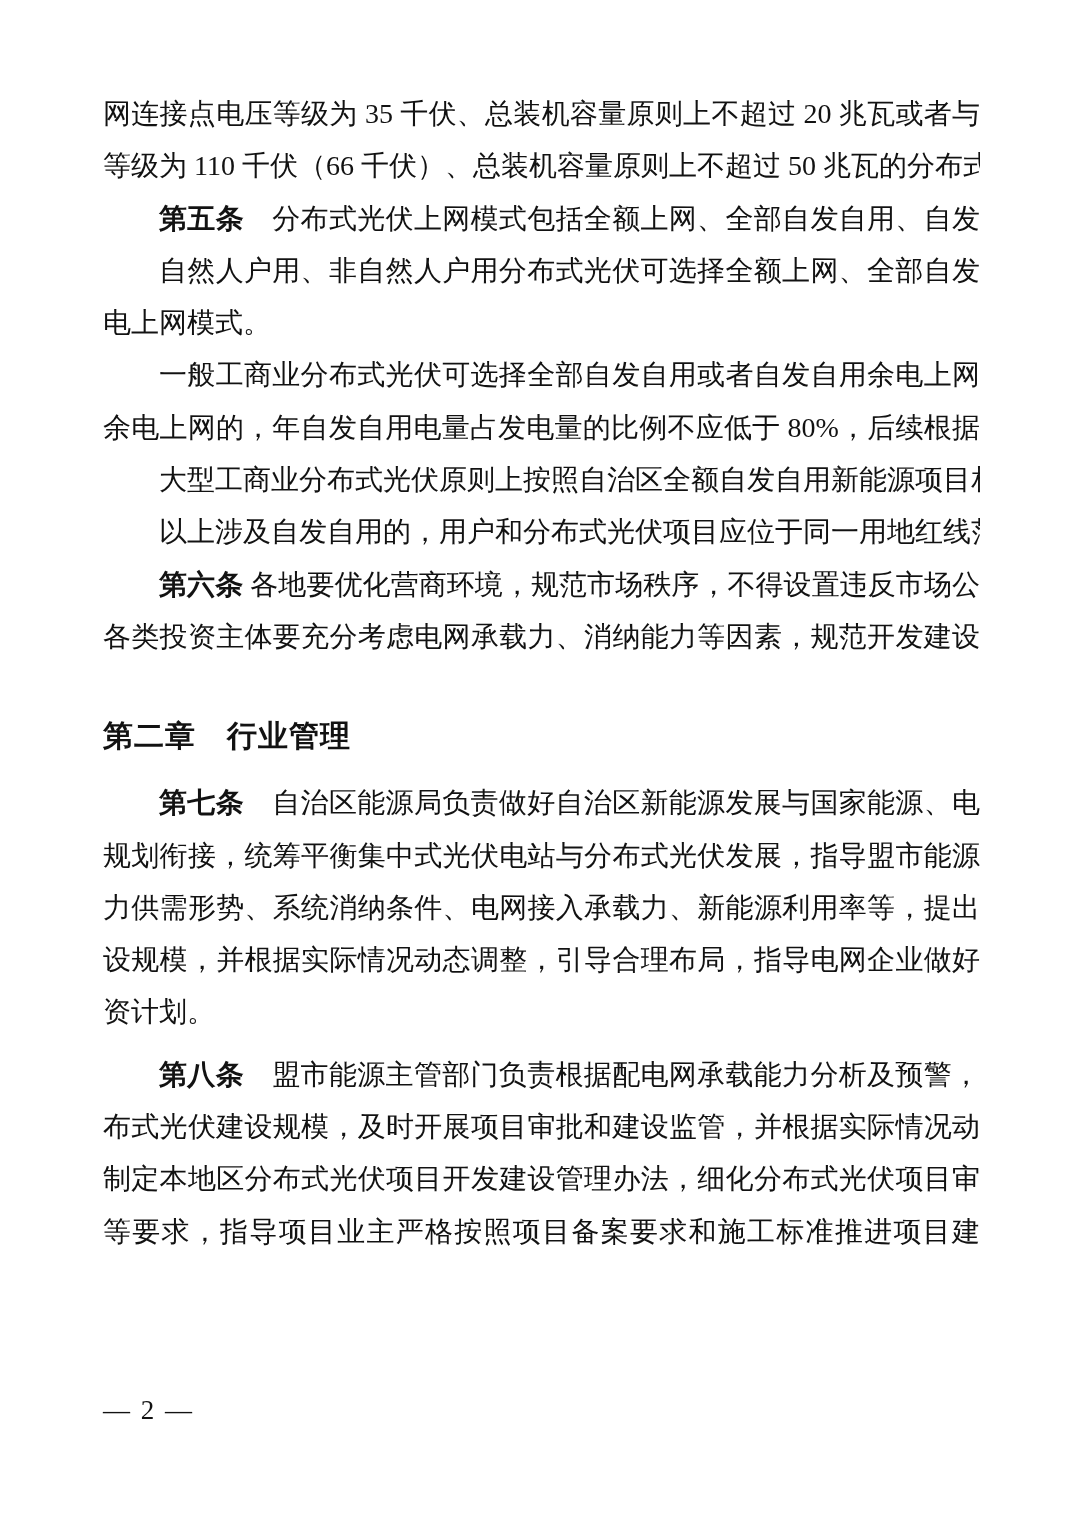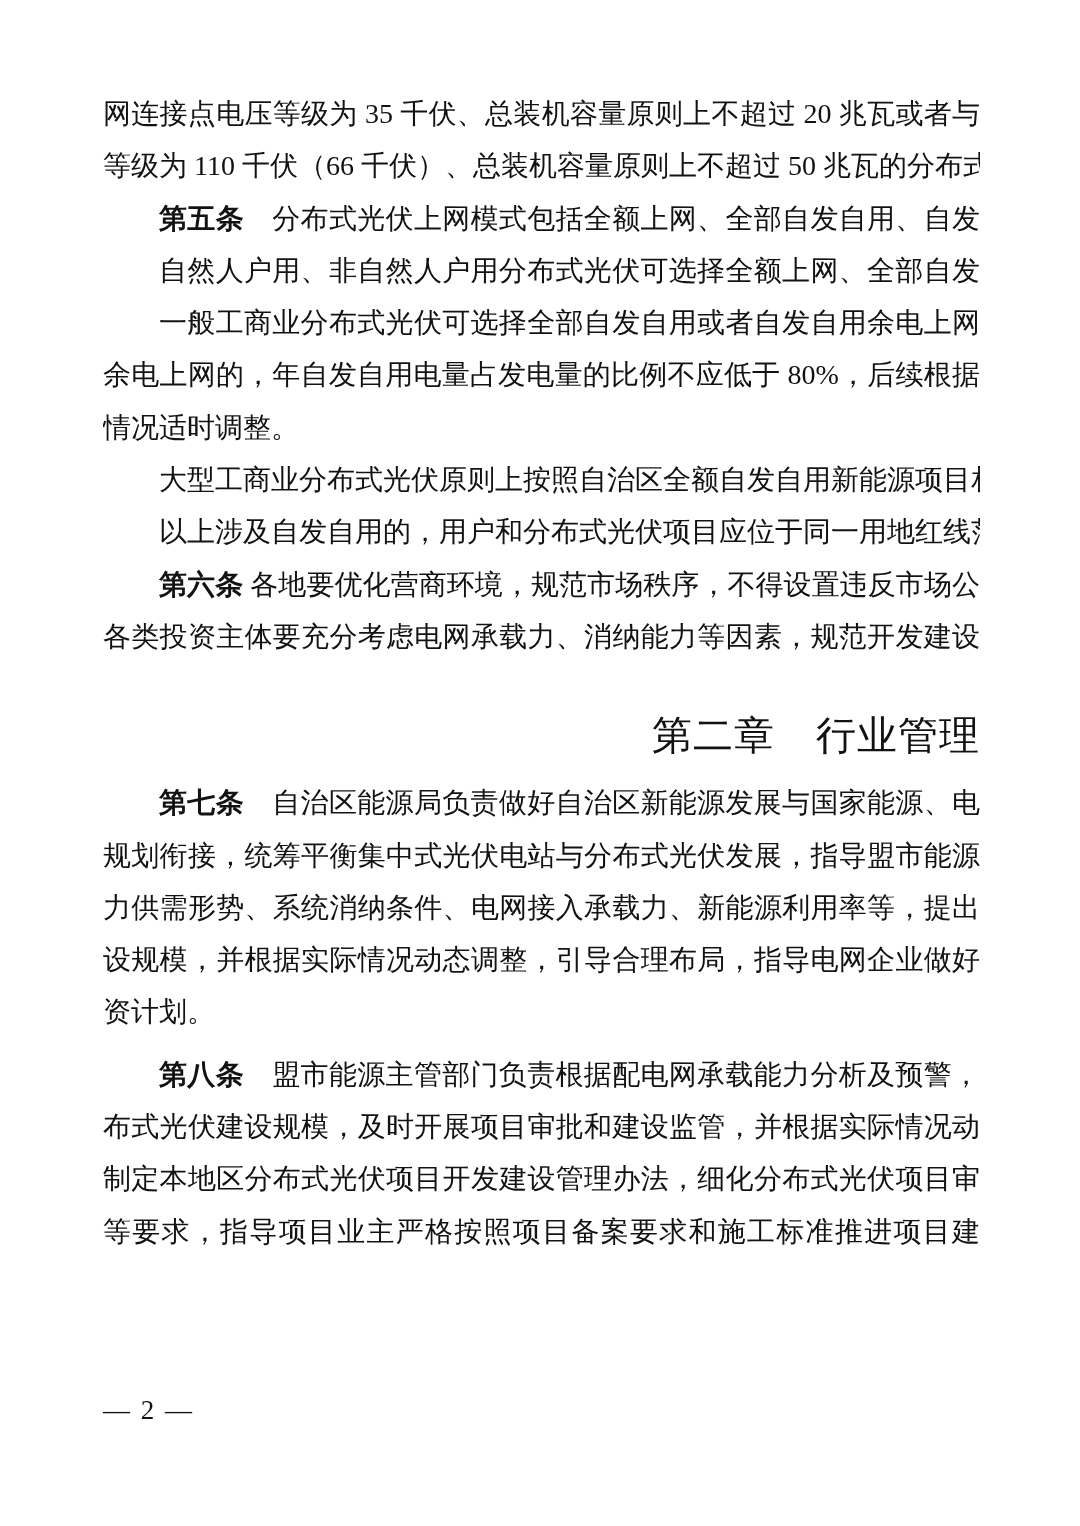--- a/index.html
+++ b/index.html
@@ -39,51 +39,51 @@
     text-indent: 56px;
   }
   .art {
     font-weight: 700;
     font-family: Liberation Serif, serif;
   }
   .gap8 {
     margin-top: 10px;
   }
   .chapter {
-    font-size: 40px;
+    font-size: 30px;
     line-height: 54px;
     height: 54px;
     margin-top: 46px;
     margin-bottom: 14px;
-    text-align: right;
+    text-align: left;
     letter-spacing: 1px;
-    font-weight: 400;
+    font-weight: 700;
   }
   .footer {
     position: absolute;
     left: 103px;
     top: 1394px;
     font-size: 27px;
     line-height: 32px;
     letter-spacing: 2px;
   }
 </style>
 </head>
 <body>
 
 <div class="page">
   <div class="text-col">
 
     <div class="ln fill">网连接点电压等级为 35 千伏、总装机容量原则上不超过 20 兆瓦或者与公共电网连接点电压</div>
     <div class="ln">等级为 110 千伏（66 千伏）、总装机容量原则上不超过 50 兆瓦的分布式光伏。</div>
     <div class="ln ind fill"><b class="art">第五条</b><span>　分布式光伏上网模式包括全额上网、全部自发自用、自发自用余电上网三种。</span></div>
     <div class="ln ind fill">自然人户用、非自然人户用分布式光伏可选择全额上网、全部自发自用或者自发自用余</div>
+    <div class="ln">电上网模式。</div>
     <div class="ln ind fill">一般工商业分布式光伏可选择全部自发自用或者自发自用余电上网模式；采用自发自用</div>
     <div class="ln fill">余电上网的，年自发自用电量占发电量的比例不应低于 80%，后续根据配电网承载能力增长</div>
-    <div class="ln">情况适时调整。</div>
     <div class="ln ind">大型工商业分布式光伏原则上按照自治区全额自发自用新能源项目相关政策实施。</div>
     <div class="ln ind">以上涉及自发自用的，用户和分布式光伏项目应位于同一用地红线范围内。</div>
     <div class="ln ind fill"><b class="art">第六条</b><span> 各地要优化营商环境，规范市场秩序，不得设置违反市场公平竞争的相关条件。</span></div>
     <div class="ln fill">各类投资主体要充分考虑电网承载力、消纳能力等因素，规范开发建设行为，保障分布式光</div>
 
     <div class="chapter">第二章　行业管理</div>
 
     <div class="ln ind fill"><b class="art">第七条</b><span>　自治区能源局负责做好自治区新能源发展与国家能源、电力、可再生能源发展</span></div>
     <div class="ln fill">规划衔接，统筹平衡集中式光伏电站与分布式光伏发展，指导盟市能源主管部门综合考虑电</div>
     <div class="ln fill">力供需形势、系统消纳条件、电网接入承载力、新能源利用率等，提出本地区分布式光伏建</div>

